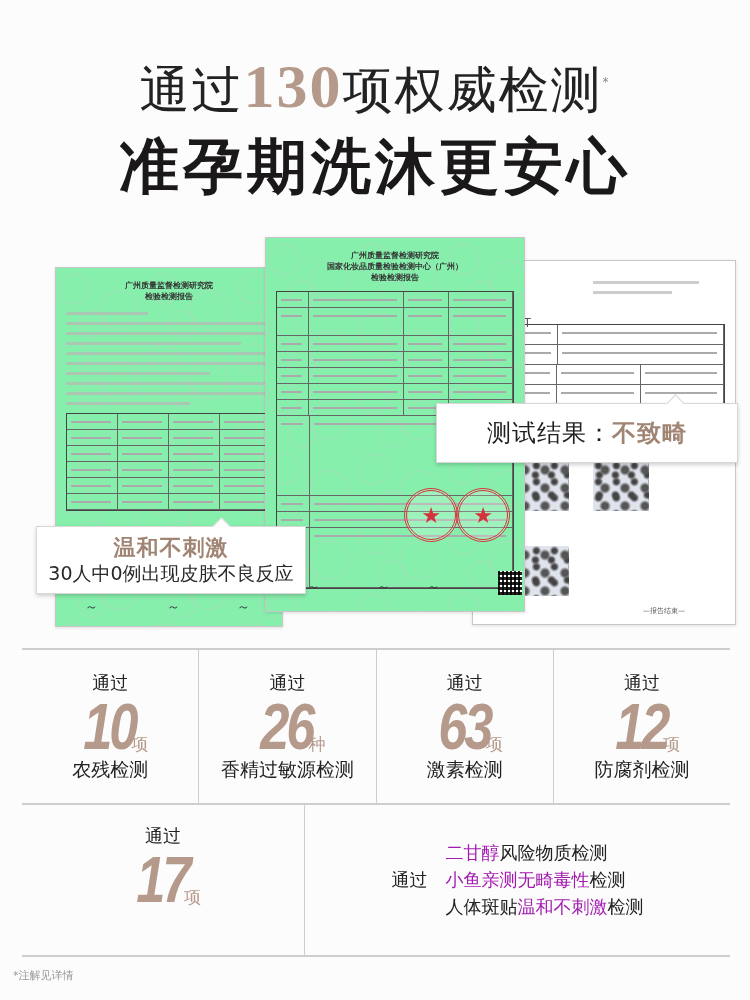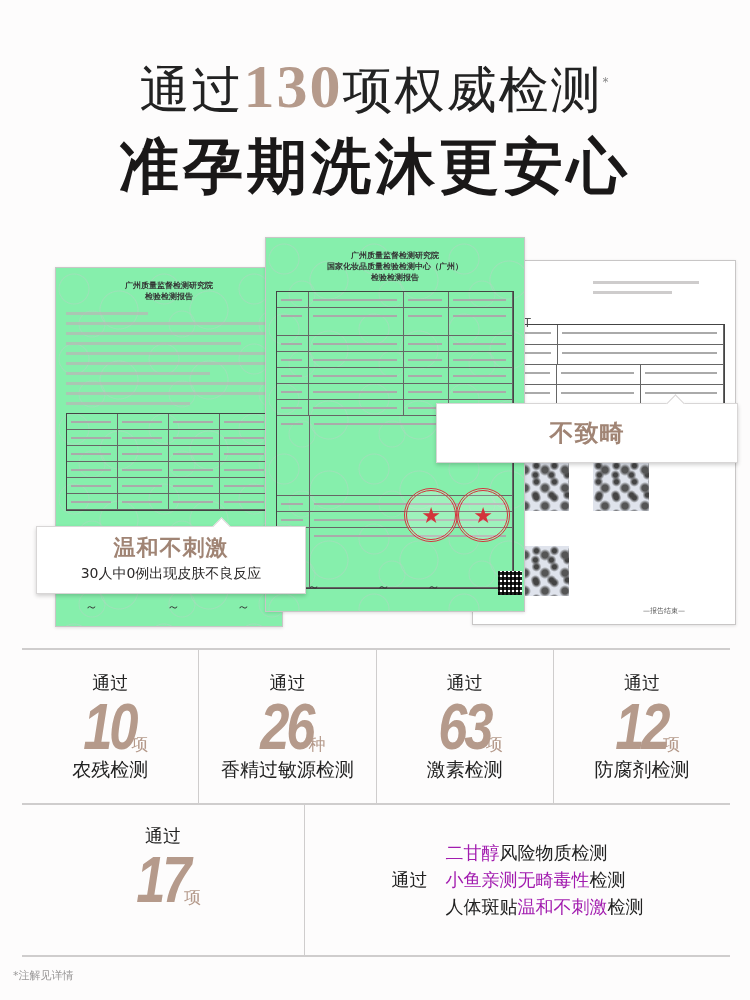--- a/index.html
+++ b/index.html
@@ -47,21 +47,21 @@
              #dfe3ec; background-size: 18px 16px, 20px 18px, 16px 20px, 100% 100%; }
 
   
   .callout { position: absolute; background: #fff; border: 1px solid #d8d6d6; z-index: 6;
              box-shadow: 0 2px 4px rgba(0,0,0,0.18); text-align: center; }
   .callout::after { content: ""; position: absolute; width: 12px; height: 12px; background: #fff;
                     border-left: 1px solid #d8d6d6; border-top: 1px solid #d8d6d6; transform: rotate(45deg); }
   .callout-gentle { left: 36px; top: 526px; width: 270px; height: 68px; }
   .callout-gentle::after { left: 178px; top: -7px; }
   .callout-gentle .title { font-size: 22px; font-weight: 700; color: #a08474; margin-top: 7px; line-height: 28px; letter-spacing: 1px; }
-  .callout-gentle .sub { font-size: 14px; color: #2a2828; line-height: 22px; }
+  .callout-gentle .sub { font-size: 19px; color: #2a2828; line-height: 22px; }
   .callout-result { left: 436px; top: 403px; width: 302px; height: 60px; display: flex; align-items: center; justify-content: center; }
   .callout-result::after { left: 232px; top: -7px; }
   .callout-result .label { font-size: 24px; color: #1f1d1d; letter-spacing: 1px; }
   .callout-result .value { font-size: 24px; font-weight: 700; color: #a08474; letter-spacing: 1px; }
 
   
   .grid { position: absolute; left: 22px; top: 648px; width: 708px; }
   .row1 { display: flex; height: 157px; border-top: 2px solid #cfcdcd; border-bottom: 2px solid #cfcdcd; }
   .row2 { display: flex; height: 152px; border-bottom: 2px solid #cfcdcd; }
   .cell { flex: 1; text-align: center; border-right: 1px solid #cfcdcd; position: relative; }
@@ -260,20 +260,21 @@
     <div class="stamp" style="left:138px; top:250px;">★</div>
     <div class="stamp" style="left:190px; top:250px;">★</div>
     <span class="sig" style="left:40px; top:340px;">～</span>
     <span class="sig" style="left:110px; top:340px;">～</span>
     <span class="sig" style="left:160px; top:340px;">～</span>
     <div class="qr" style="left:232px; top:333px;"></div>
   </div>
 </div>
 
 <div class="callout callout-result">
+  <span class="label">测试结果：</span>
   <span class="value">不致畸</span>
 </div>
 
 <div class="callout callout-gentle">
   <div class="title">温和不刺激</div>
   <div class="sub">30人中0例出现皮肤不良反应</div>
 </div>
 
 <div class="grid">
   <div class="row1">

